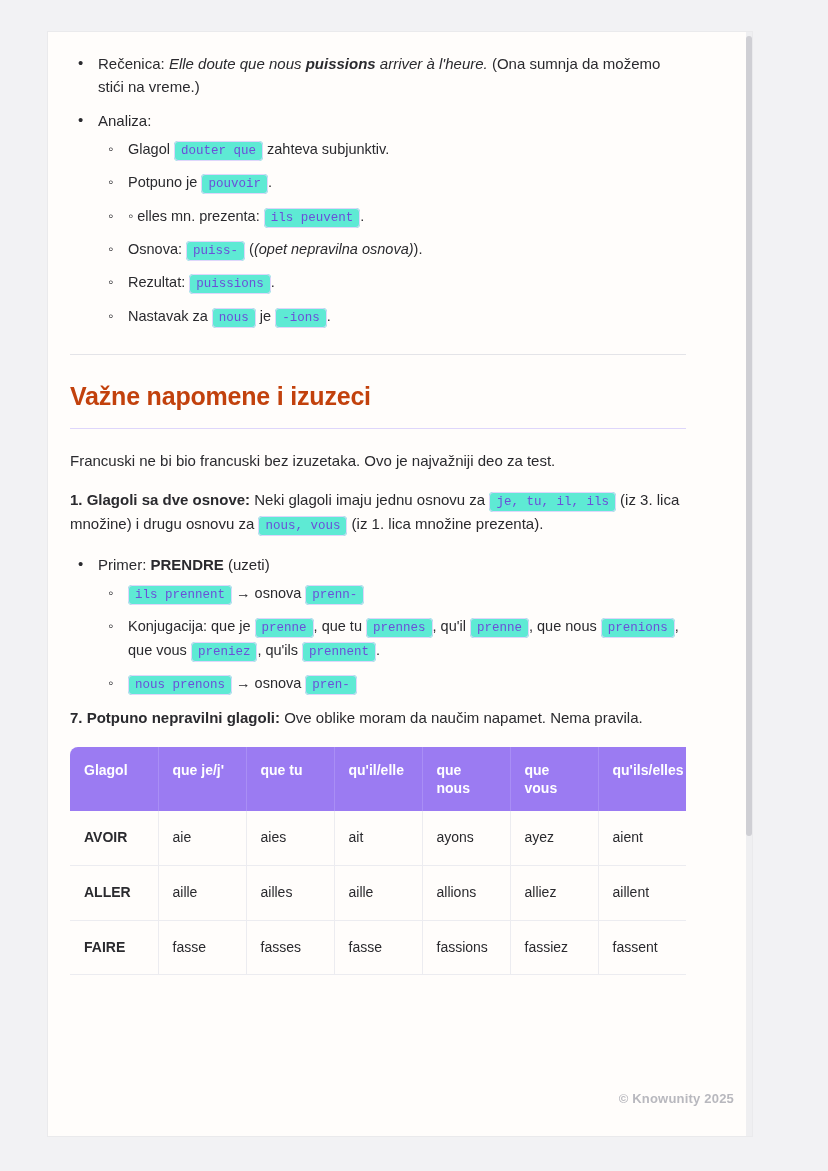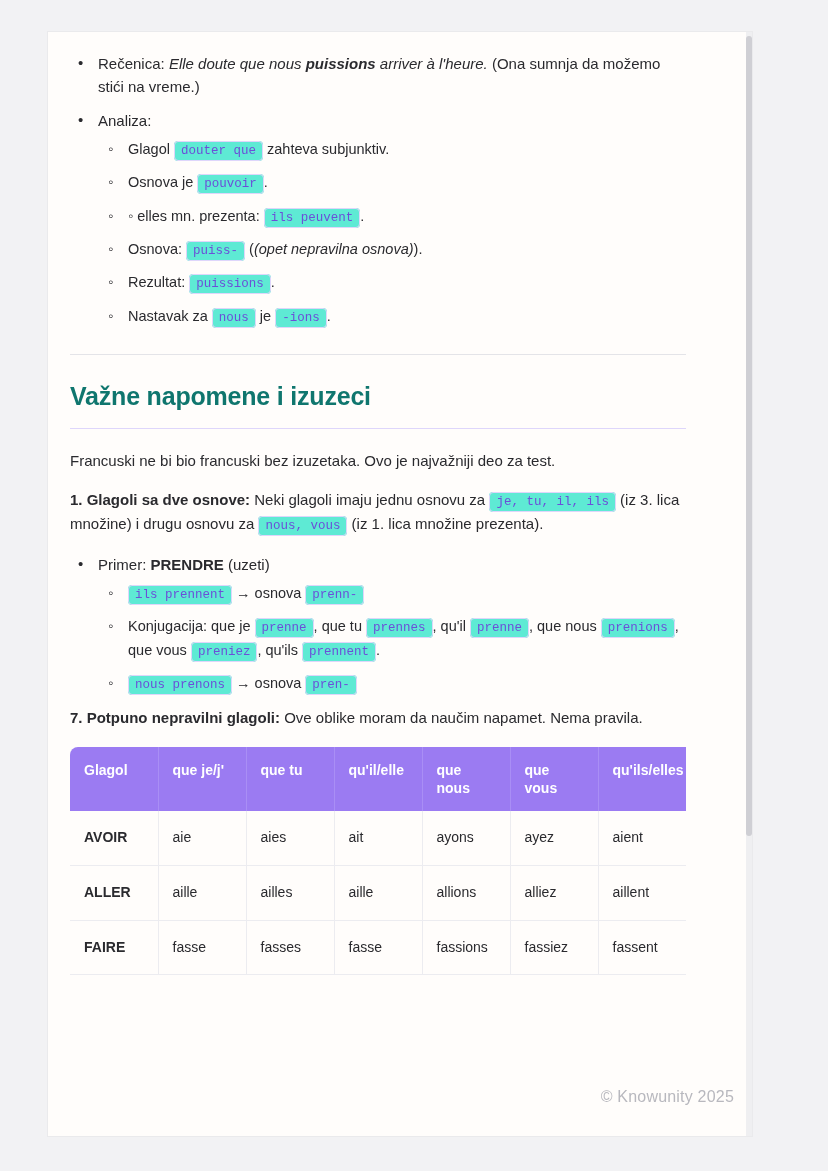--- a/index.html
+++ b/index.html
@@ -96,21 +96,21 @@
     white-space: nowrap;
   }
   em { font-style: italic; }
   b, strong { font-weight: bold; }
   .rule {
     border: none;
     border-top: 1px solid #e4e4e8;
     margin: 26px 0 22px 0;
   }
   h2.section-title {
-    color: #0f766e;
+    color: #c2410c;
     font-size: 25px;
     font-weight: bold;
     margin: 0 0 12px 0;
     letter-spacing: -0.2px;
   }
   .title-underline {
     border: none;
     border-top: 1px solid #ded6fb;
     margin: 0 0 20px 0;
   }
@@ -150,23 +150,24 @@
     color: #2a2a2e;
   }
   table.conj tbody td:last-child { border-right: none; }
   table.conj tbody td.verb {
     font-weight: bold;
   }
   .watermark {
     position: absolute;
     right: 18px;
     bottom: 30px;
-    font-size: 16px;
+    font-size: 13px;
     color: #b8b8be;
     letter-spacing: 0.2px;
+    font-weight: bold;
   }
 </style>
 </head>
 <body>
 
 <div class="page">
   <div class="content">
 
     <ul class="lvl1">
       <li>
@@ -174,21 +175,21 @@
         <em>Elle doute que nous </em><em><b>puissions</b></em><em> arriver à l'heure.</em>
         <span>(Ona sumnja da možemo stići na vreme.)</span>
       </li>
       <li>
         <span>Analiza:</span>
         <ul class="lvl2">
           <li>
             <span>Glagol </span><code>douter que</code><span> zahteva subjunktiv.</span>
           </li>
           <li>
-            <span>Osnova je </span><code>pouvoir</code><span>.</span>
+            <span>Potpuno je </span><code>pouvoir</code><span>.</span>
           </li>
           <li>
             <span>◦ elles mn. prezenta: </span><code>ils peuvent</code><span>.</span>
           </li>
           <li>
             <span>Osnova: </span><code>puiss-</code>
             <span>(</span><em>(opet nepravilna osnova)</em><span>)</span><span>.</span>
           </li>
           <li>
             <span>Rezultat: </span><code>puissions</code><span>.</span>

